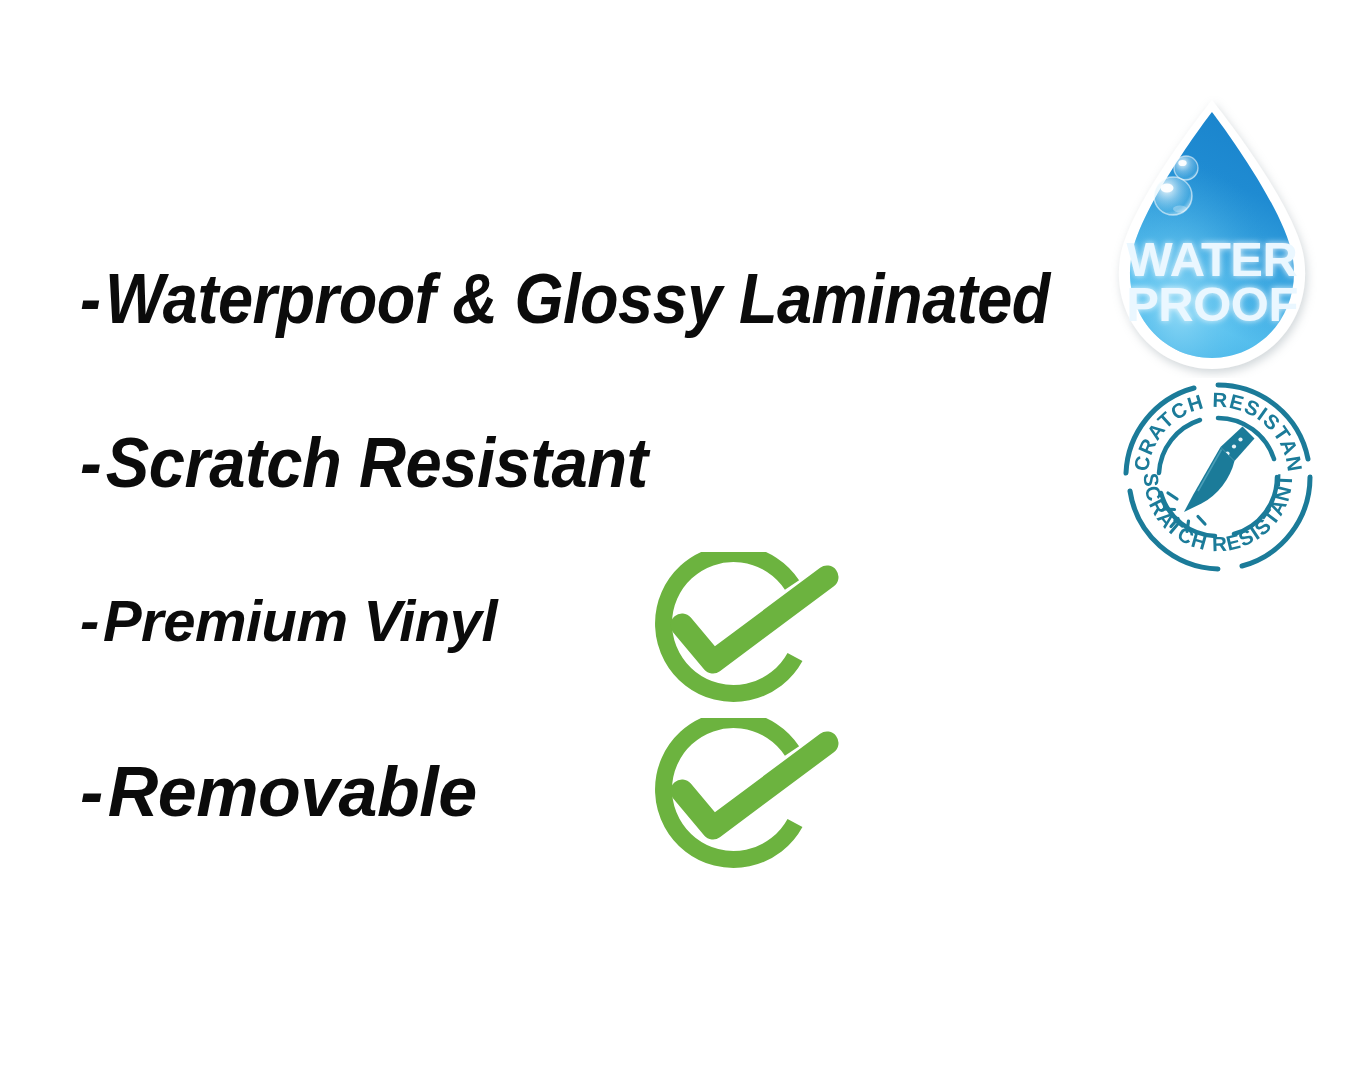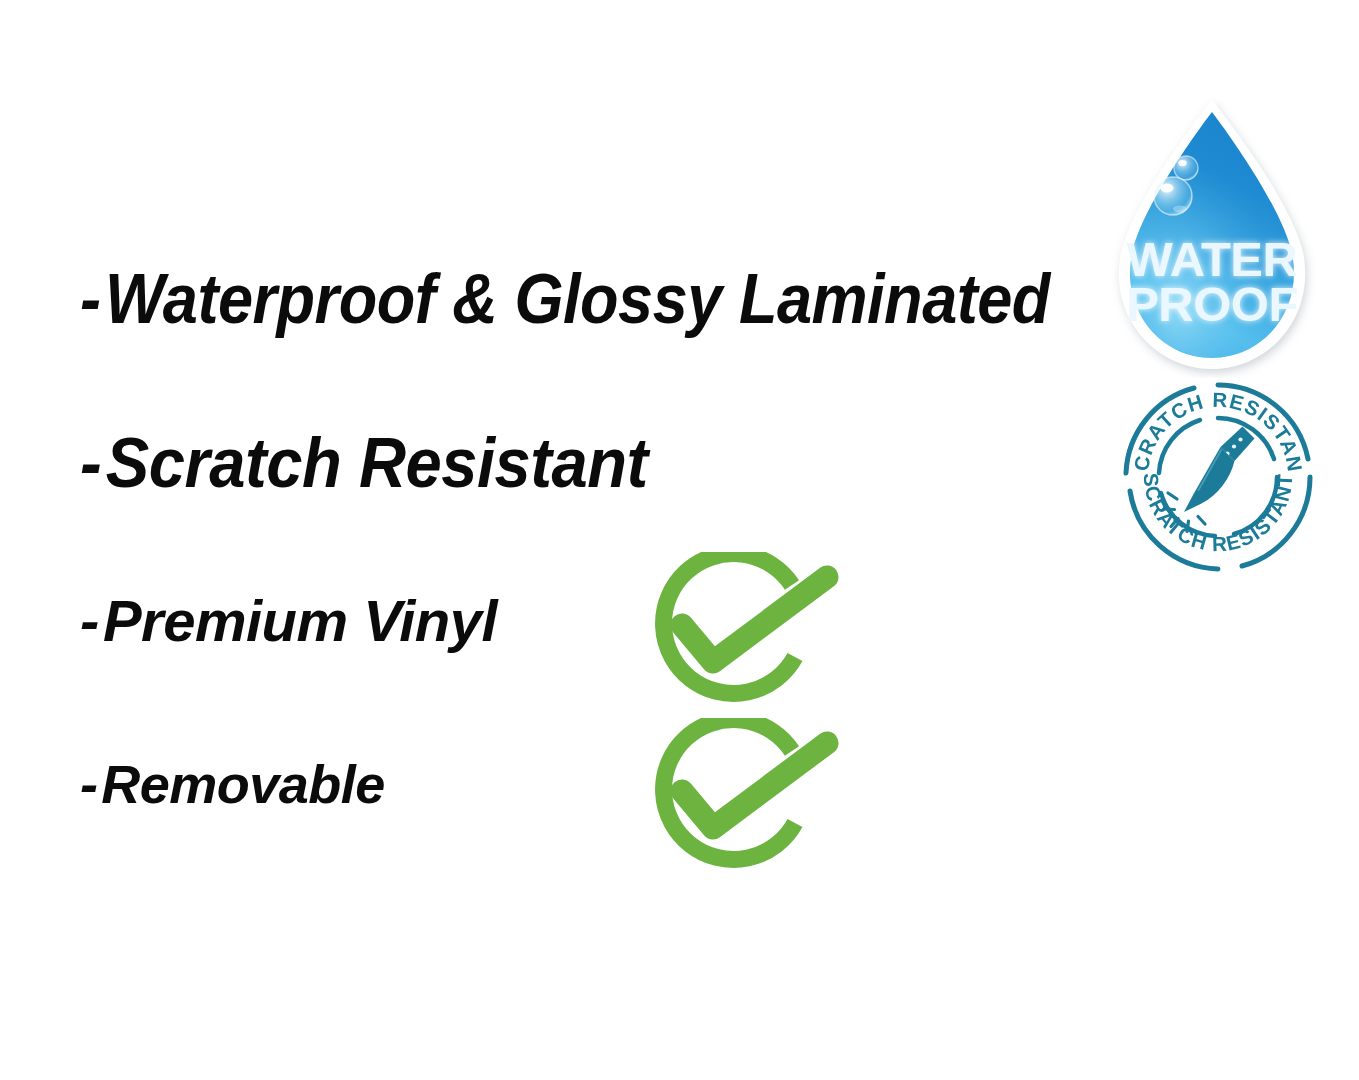--- a/index.html
+++ b/index.html
@@ -37,21 +37,21 @@
     letter-spacing: -0.5px;
     line-height: 1;
   }
   .feature-line .dash {
     display: inline-block;
     margin-right: 0.07em;
   }
   .fl-1 { top: 264px; font-size: 70px; transform: scaleX(0.90); transform-origin: left top; }
   .fl-2 { top: 428px; font-size: 70px; transform: scaleX(0.93); transform-origin: left top; }
   .fl-3 { top: 592px; font-size: 58px; transform: scaleX(1.0);  transform-origin: left top; }
-  .fl-4 { top: 757px; font-size: 54px; transform: scaleX(1.0);  transform-origin: left top; }
+  .fl-4 { top: 757px; font-size: 70px; transform: scaleX(1.0);  transform-origin: left top; }
 
   
   .waterproof-badge {
     position: absolute;
     left: 1100px;
     top: 96px;
     width: 224px;
     height: 282px;
   }
   .waterproof-badge svg { display: block; }

